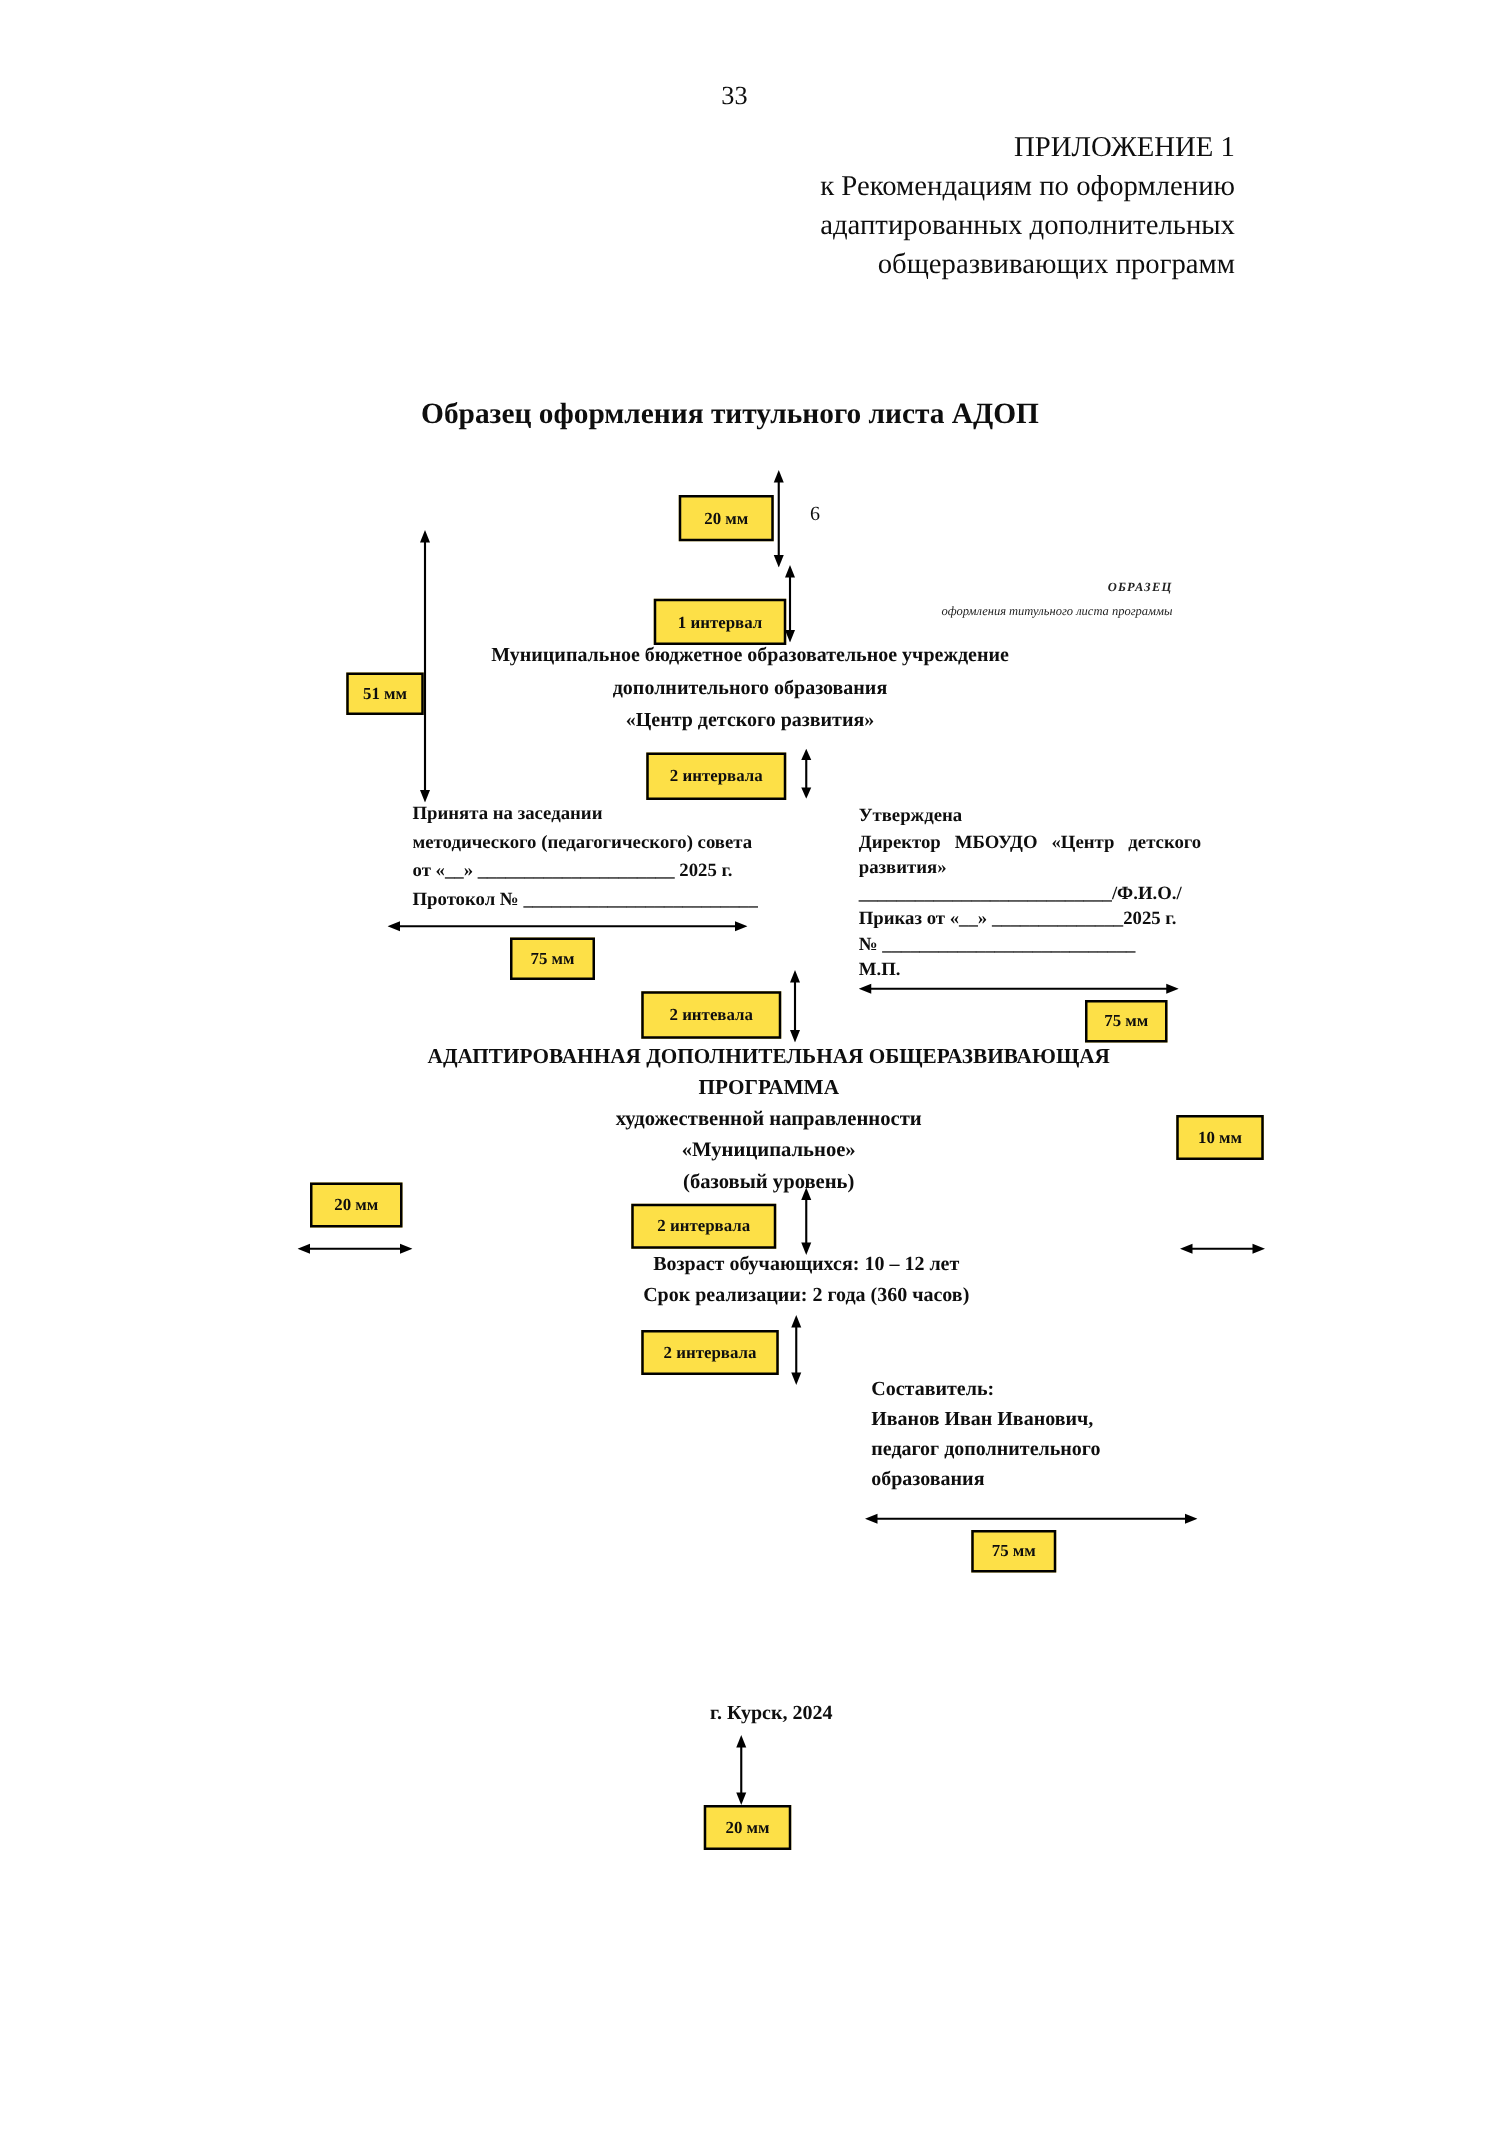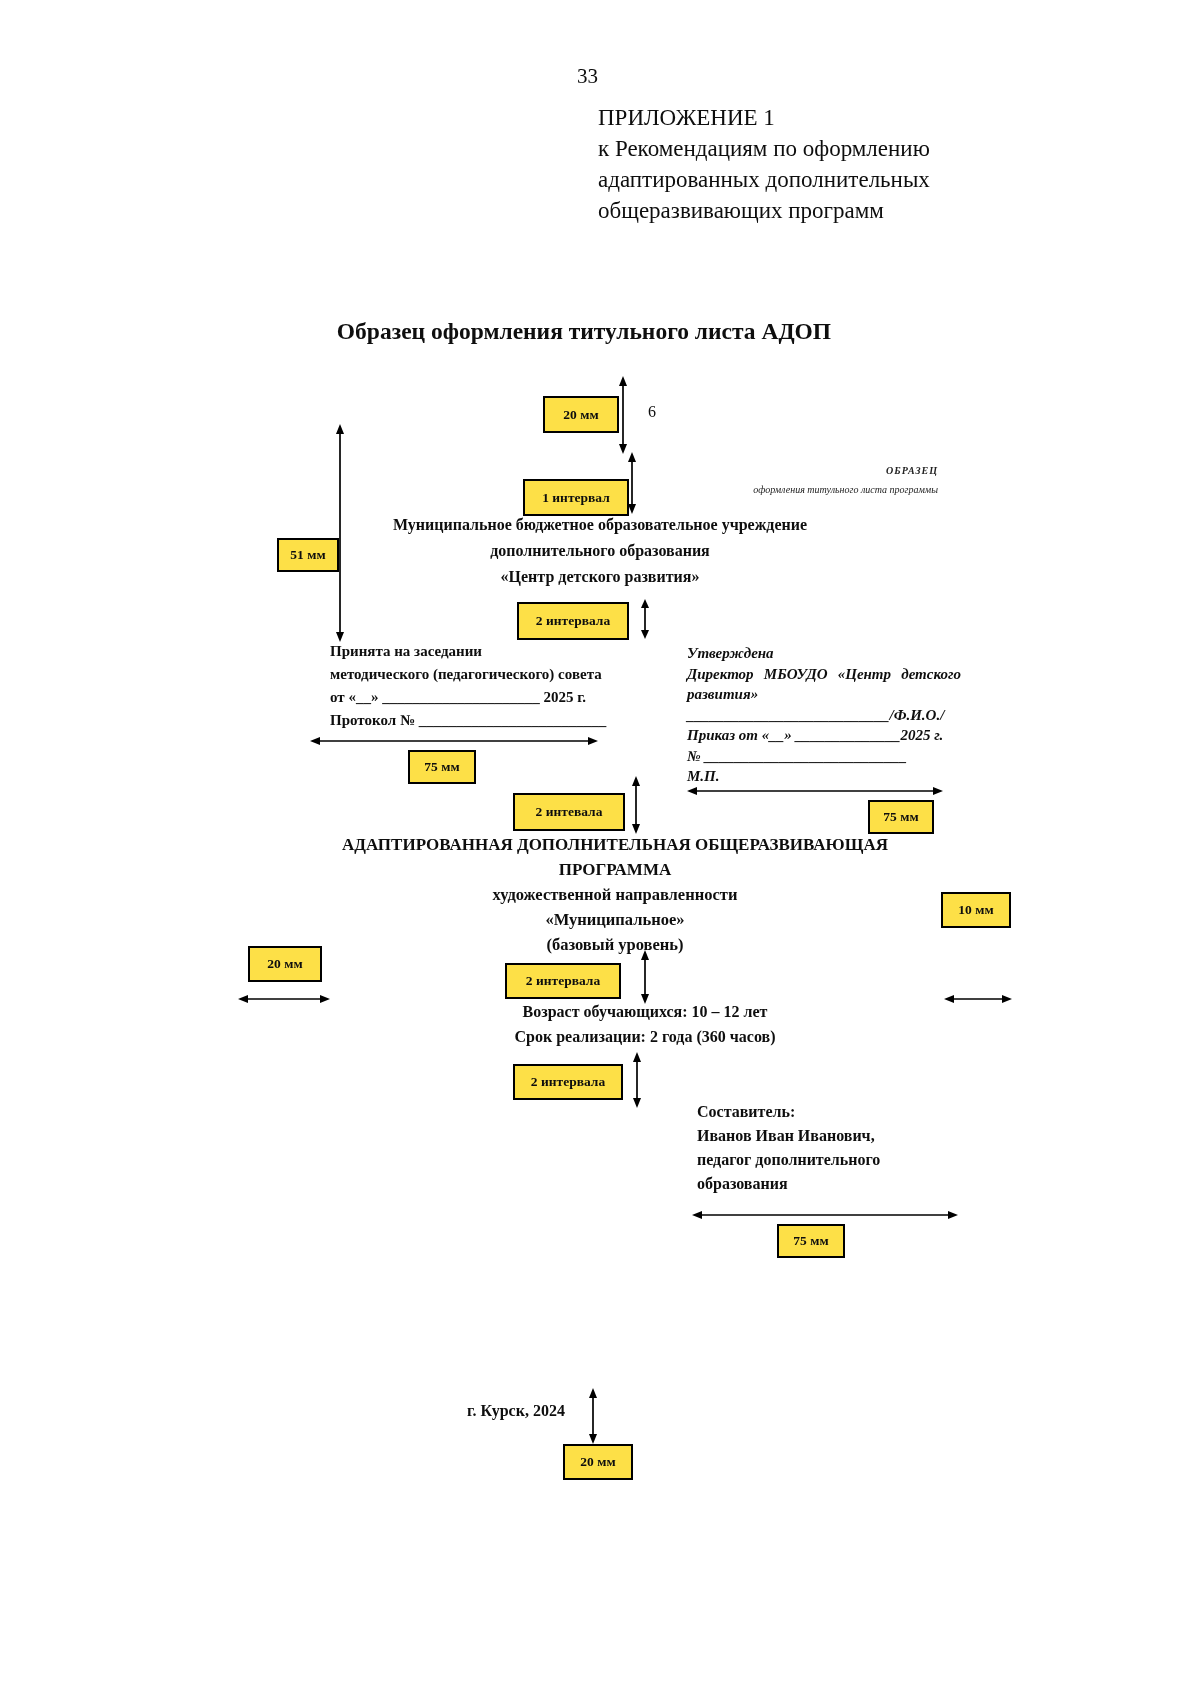--- a/index.html
+++ b/index.html
@@ -9,35 +9,35 @@
     font-family:"Liberation Serif","DejaVu Serif",serif;color:#0e0e0e;overflow:hidden;
   }
   .abs{position:absolute;}
   
   .dim{
     position:absolute;border:2px solid #000;background:#fde047;
     display:flex;align-items:center;justify-content:center;
     font-weight:bold;font-size:13.5px;white-space:nowrap;
   }
   .pagenum{left:0;top:64px;width:1175px;text-align:center;font-size:21px;}
-  .appendix{left:598px;top:102px;width:390px;text-align:left;font-size:23px;line-height:31px;}
+  .appendix{left:598px;top:102px;width:390px;text-align:right;font-size:23px;line-height:31px;}
   .figtitle{left:0;top:290px;width:1168px;text-align:center;font-size:23.5px;font-weight:bold;margin-top:28px;}
   .num6{left:648px;top:403px;font-size:16px;}
   .note{left:600px;top:461px;width:338px;text-align:right;font-size:10px;line-height:19px;font-style:italic;color:#222;}
   .note .b1{font-weight:bold;letter-spacing:1px;}
   .inst{left:300px;top:512px;width:600px;text-align:center;font-size:16px;font-weight:bold;line-height:26px;}
   .accepted{left:313px;top:640px;width:290px;font-size:15px;font-weight:bold;line-height:23px;white-space:nowrap;margin-left:17px;}
-  .approved{left:687px;top:643px;width:274px;font-size:15px;font-weight:bold;line-height:20.5px;font-style:italic;}
+  .approved{left:687px;top:643px;width:274px;font-size:15px;font-weight:bold;line-height:20.5px;}
   .approved .just{text-align:justify;text-align-last:justify;}
   .prog{left:300px;top:832px;width:630px;text-align:center;font-weight:bold;line-height:25px;}
   .prog .cap{font-size:17px;}
   .prog .low{font-size:16.5px;}
   .ageblock{left:395px;top:999px;width:500px;text-align:center;font-size:16px;font-weight:bold;line-height:25px;}
   .composer{left:697px;top:1100px;width:270px;font-size:16px;font-weight:bold;line-height:24px;}
-  .city{left:467px;top:1362px;width:300px;text-align:left;font-size:16px;font-weight:bold;margin-top:40px;}
+  .city{left:467px;top:1362px;width:300px;text-align:center;font-size:16px;font-weight:bold;}
 </style>
 </head>
 <body>
 
 <div class="page">
 
   <div class="abs pagenum">33</div>
   <div class="abs appendix">
     <div>ПРИЛОЖЕНИЕ 1</div>
     <div>к Рекомендациям по оформлению</div>

